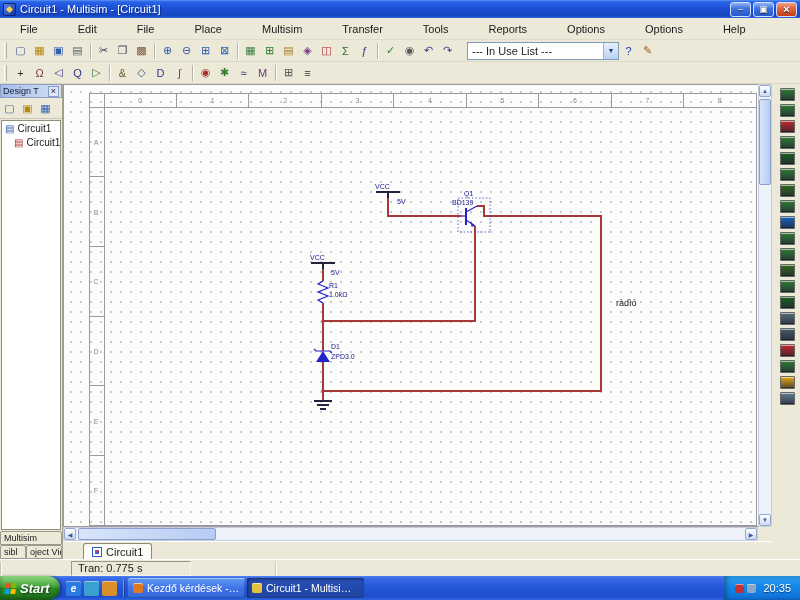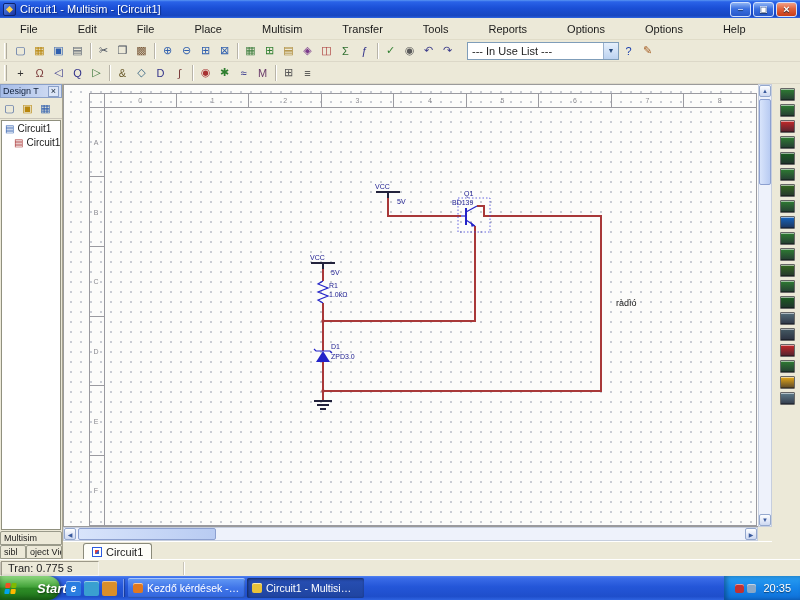--- a/index.html
+++ b/index.html
@@ -83,27 +83,27 @@
   .sheet-ico::after{content:"";position:absolute;inset:2px;background:linear-gradient(135deg,#e04040 40%,#3060d0 60%)}
 
   
   #instruments{position:absolute;right:2px;top:88px;width:22px;display:flex;flex-direction:column;gap:3px;align-items:center}
   .inst{width:15px;height:13px;border:1px solid #666;border-radius:1px;box-shadow:inset 0 1px 0 rgba(255,255,255,.55),inset 0 -1px 0 rgba(0,0,0,.3)}
 
   
   #statusbar{position:absolute;left:0;top:559px;width:800px;height:17px;background:#ece9d8;border-top:1px solid #fff;display:flex;align-items:center;font-size:11px;color:#222}
   .sb-left{width:374px;padding-left:4px;white-space:nowrap;overflow:hidden}
   .sb-div{width:1px;height:13px;background:#c8c4b8;box-shadow:1px 0 0 #fff}
-  .sb-tran{width:98px;height:15px;display:flex;align-items:center;padding:0 6px;border:1px solid;border-color:#9c9888 #f6f4ec #f6f4ec #9c9888}
+  .sb-tran{margin-left:70px;width:120px;height:15px;display:flex;align-items:center;padding:0 6px;border:1px solid;border-color:#9c9888 #f6f4ec #f6f4ec #9c9888}
   .sb-div2{width:1px;height:13px;background:#c8c4b8;box-shadow:1px 0 0 #fff;margin-left:84px}
 
   
   #taskbar{position:absolute;left:0;top:576px;width:800px;height:24px;display:flex;align-items:center;
     background:linear-gradient(180deg,#5183f2 0%,#3a6ce8 8%,#2456d8 45%,#1e4ecb 85%,#2e63e0 100%)}
-  .start{height:24px;width:60px;flex:0 0 auto;border-radius:0 12px 12px 0;display:flex;align-items:center;gap:21px;padding-left:5px;color:#fff;
+  .start{height:24px;width:60px;flex:0 0 auto;border-radius:0 12px 12px 0;display:flex;align-items:center;gap:4px;padding-left:5px;color:#fff;
     font-weight:bold;font-style:italic;font-size:13px;text-shadow:1px 1px 2px rgba(0,0,0,.55);cursor:default;
     background:linear-gradient(180deg,#8fd87f 0%,#43a33a 45%,#2d8a26 52%,#1f7a1b 100%);box-shadow:inset 0 -3px 5px rgba(0,0,0,.3),2px 0 3px rgba(0,0,0,.35)}
   .flag{display:grid;grid-template-columns:5px 5px;grid-gap:1px;transform:skewX(-8deg)}
   .flag i{width:5px;height:5px;border-radius:1px;display:block}
   .f1{background:#f25022}.f2{background:#7fba00}.f3{background:#00a4ef}.f4{background:#ffb900}
   .ql{display:flex;gap:3px;padding:0 6px;align-items:center}
   .ql-ico{width:15px;height:15px;border-radius:2px;display:flex;align-items:center;justify-content:center;font-size:10px;font-weight:bold;font-style:italic;color:#fff;box-shadow:inset 0 1px 0 rgba(255,255,255,.5)}
   .tb-sep{width:1px;height:18px;background:rgba(255,255,255,.35);box-shadow:1px 0 1px rgba(0,0,0,.3)}
   #tasks{display:flex;align-items:center;margin-left:3px}
   .task{height:20px;width:117px;margin:0 1px;border-radius:2px;display:flex;align-items:center;gap:4px;padding:0 5px;color:#fff;font-size:10.5px;

